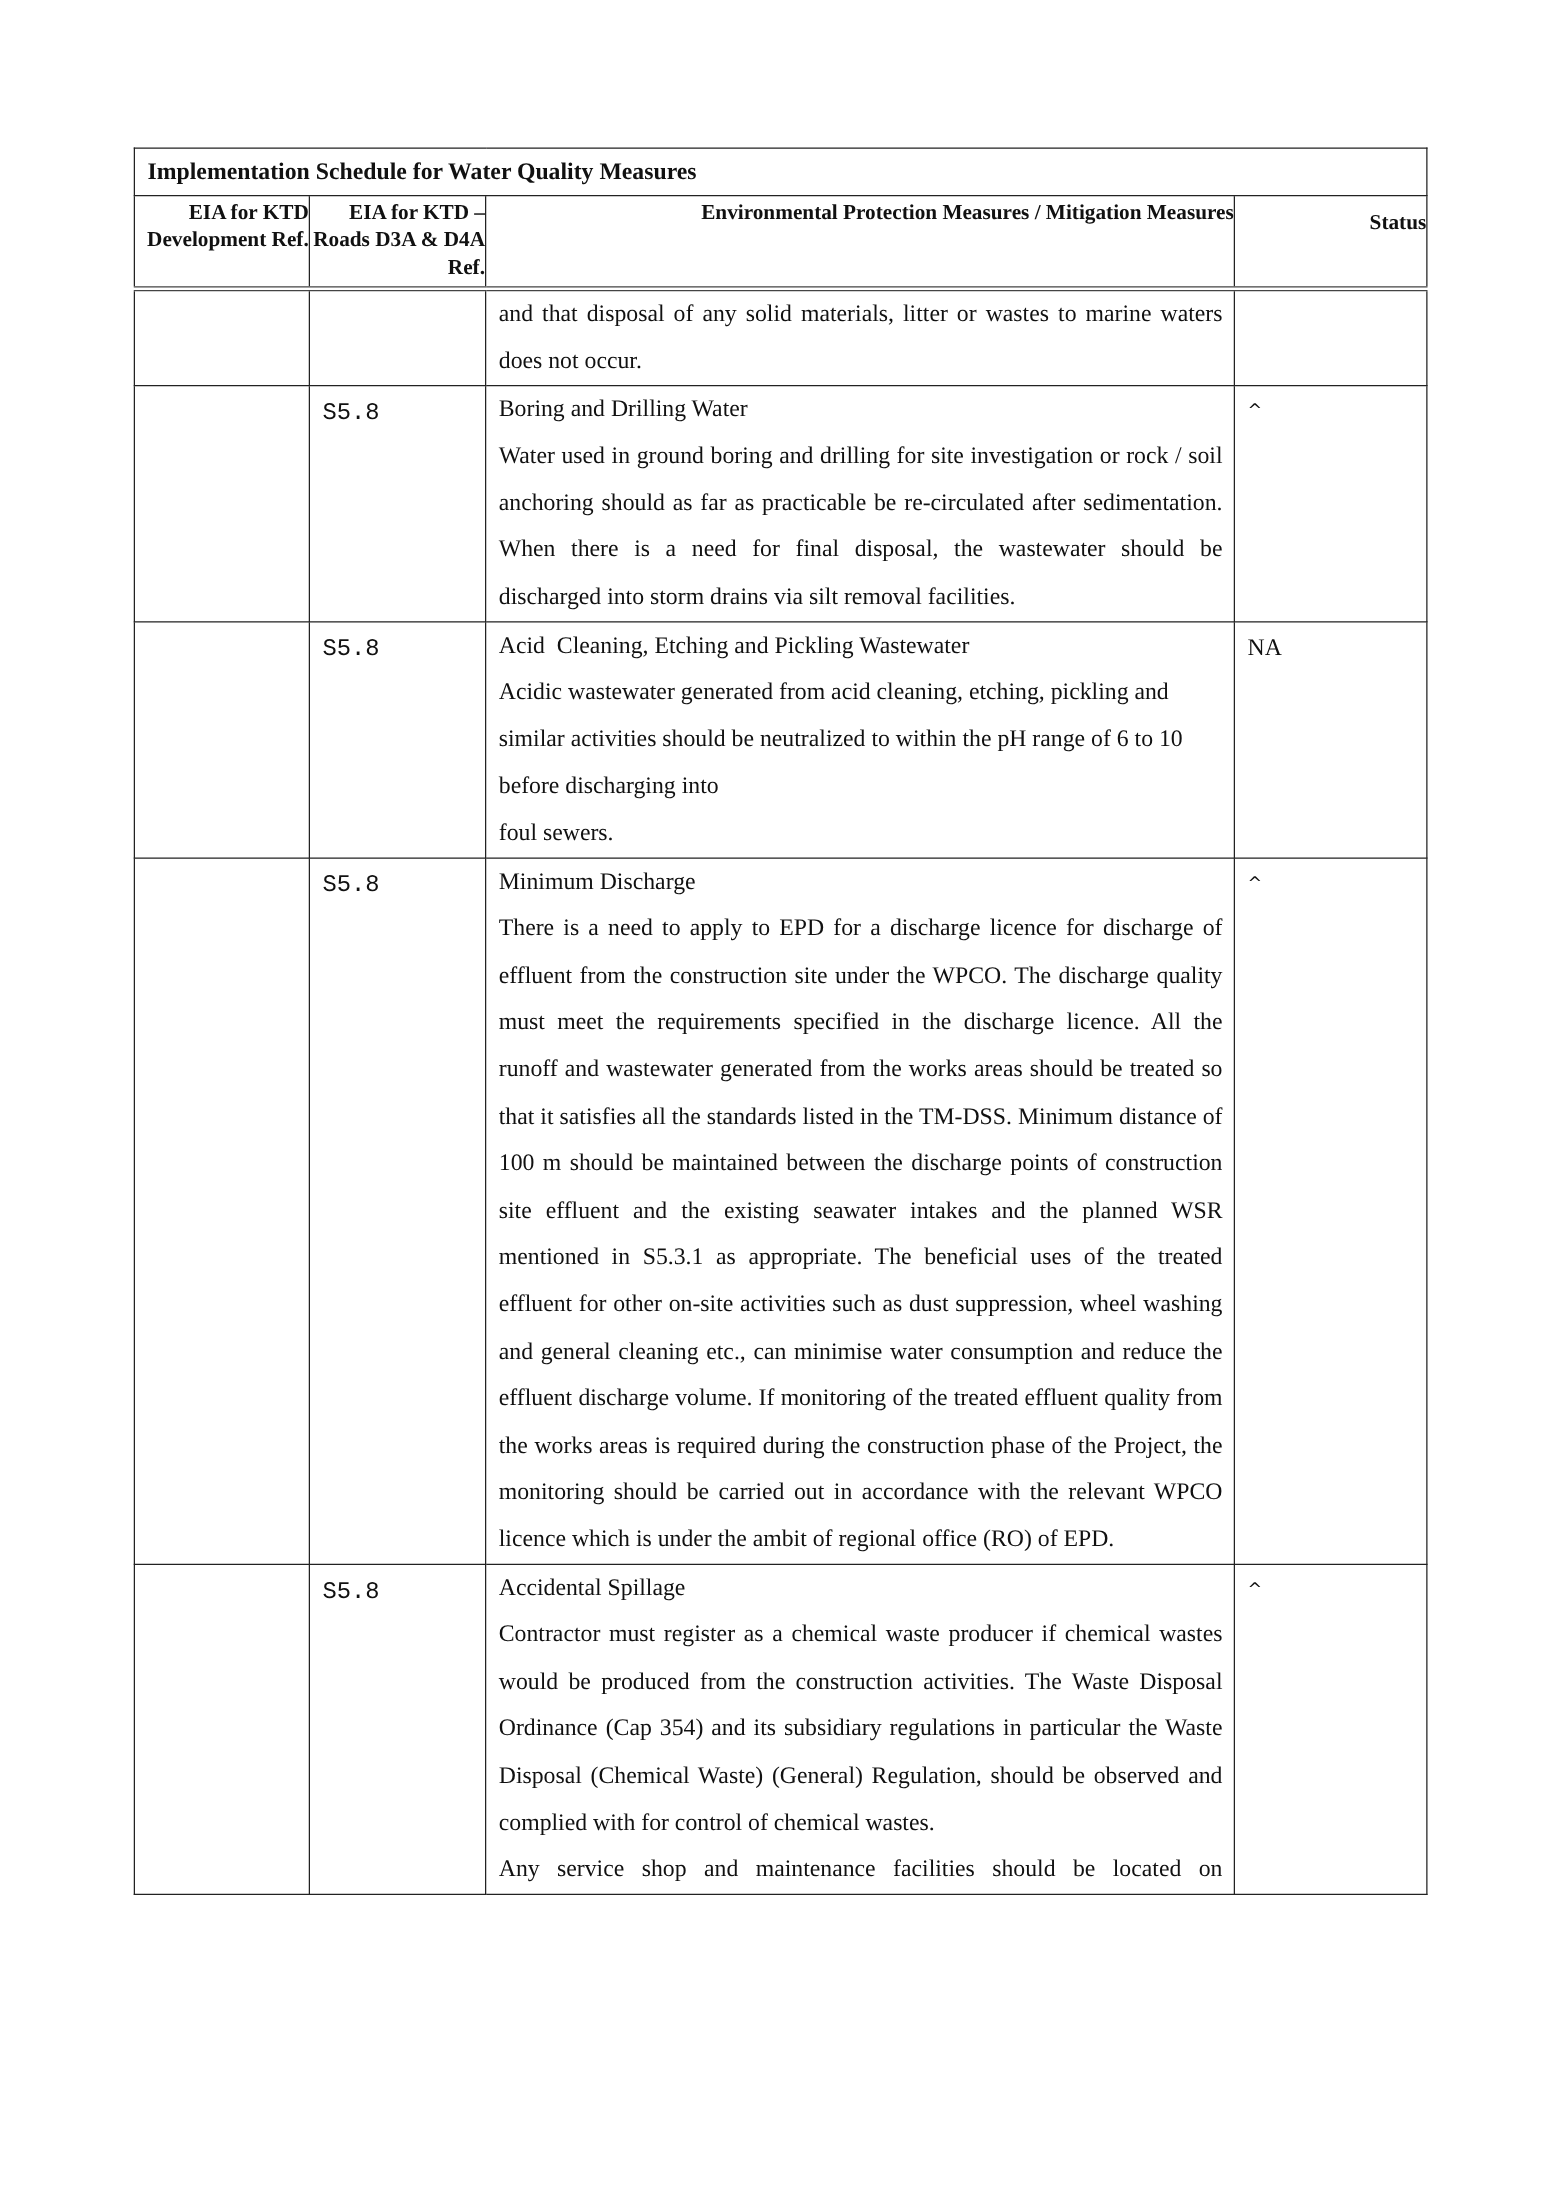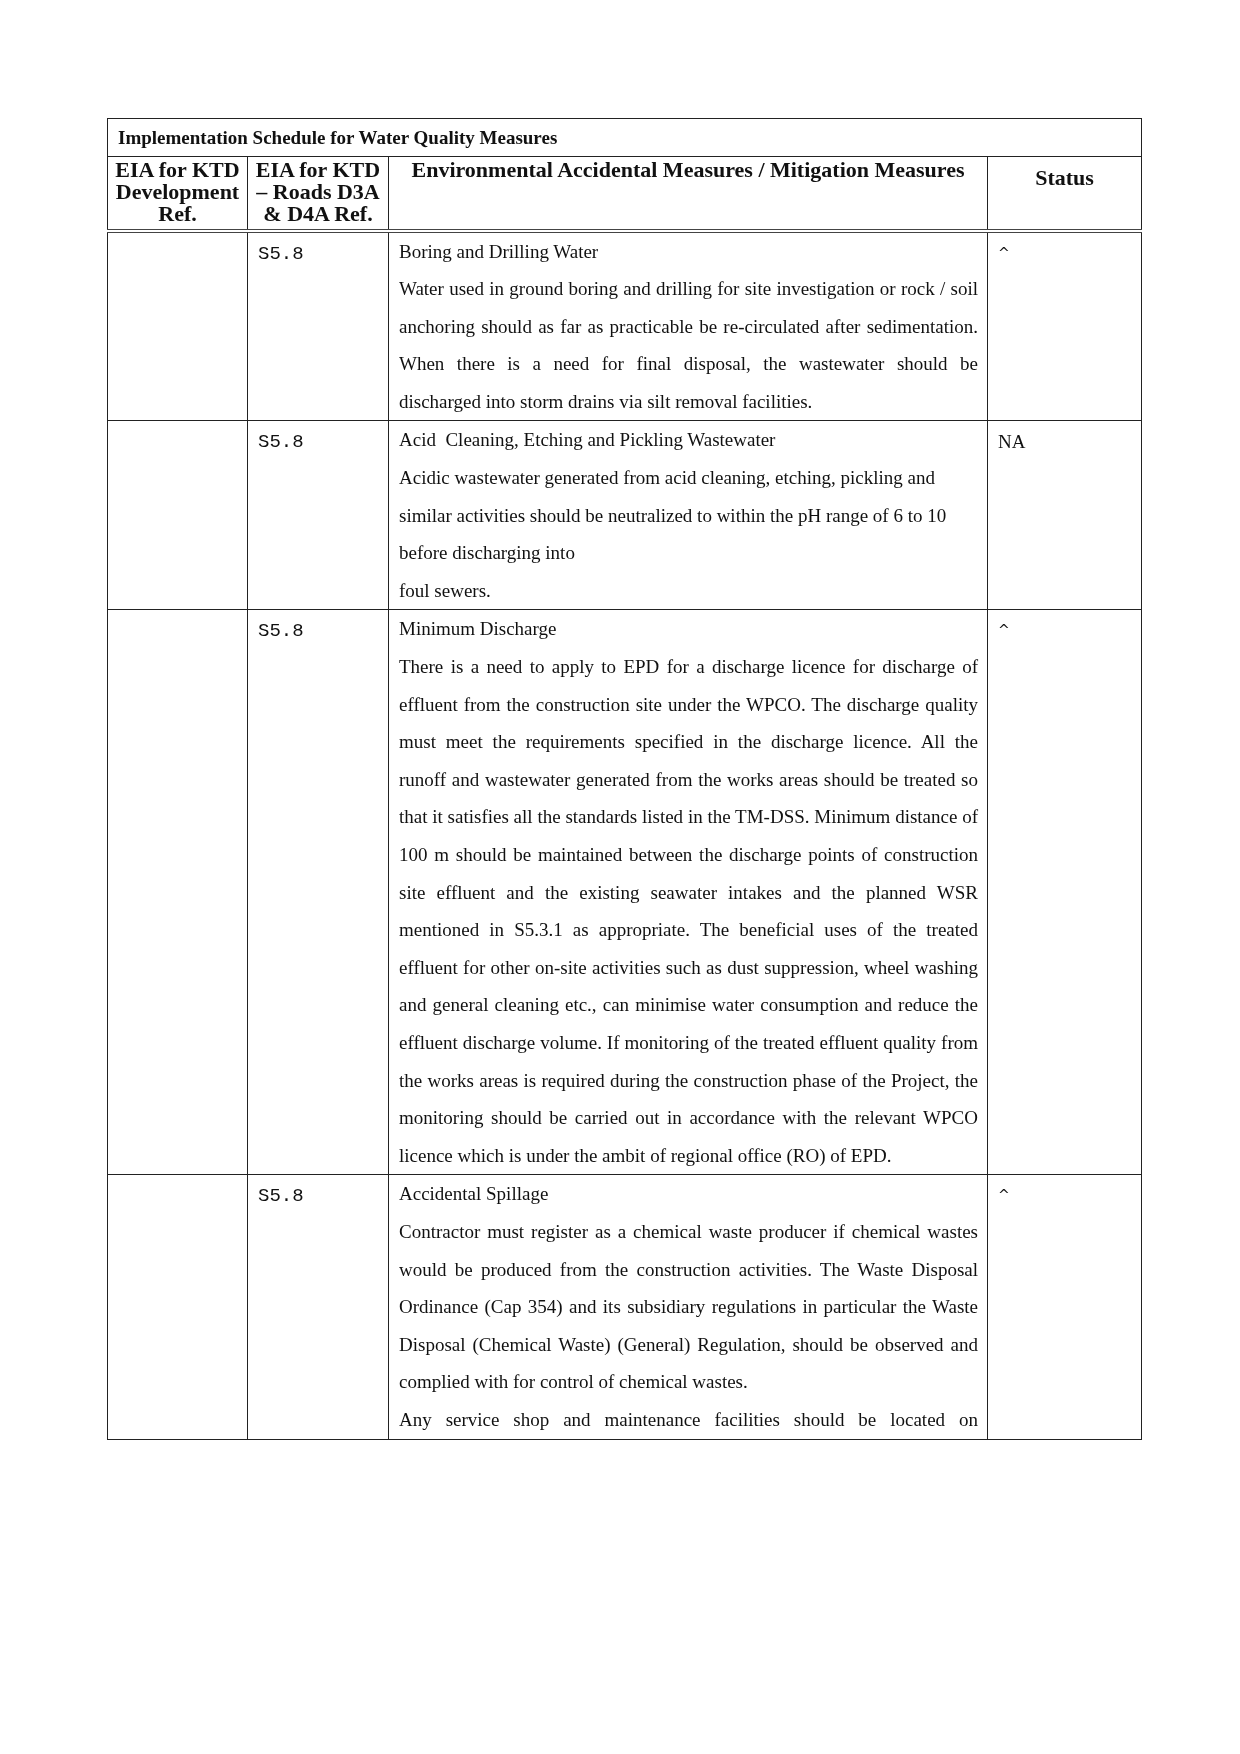--- a/index.html
+++ b/index.html
@@ -42,23 +42,23 @@
     .title-cell {
       height: 38px;
       font-weight: bold;
       font-size: 19px;
       padding: 8px 0 0 10px !important;
       text-align: left;
       box-sizing: border-box;
     }
     .hdr-cell {
       font-weight: bold;
-      font-size: 22px;
+      font-size: 17px;
       line-height: 22px;
-      text-align: center;
+      text-align: right;
       height: 74px;
       box-sizing: border-box;
       padding-top: 2px !important;
     }
     .hdr-cell.status-hdr {
       padding-top: 10px !important;
     }
     tr.hdr-row td {
       border-bottom: 4px double #444;
     }
@@ -109,24 +109,32 @@
         <col class="c3">
         <col class="c4">
     </colgroup>
     <tbody>
         <tr>
       <td colspan="4" class="title-cell">Implementation Schedule for Water Quality Measures</td>
     </tr>
     <tr class="hdr-row">
       <td class="hdr-cell">EIA for KTD Development Ref.</td>
       <td class="hdr-cell">EIA for KTD – Roads D3A &amp; D4A Ref.</td>
-      <td class="hdr-cell">Environmental Accidental Measures / Mitigation Measures</td>
+      <td class="hdr-cell">Environmental Protection Measures / Mitigation Measures</td>
       <td class="hdr-cell status-hdr">Status</td>
     </tr>
 
+    <tr>
+      <td class="ref-cell"></td>
+      <td class="ref-cell"></td>
+      <td class="measure-cell">
+        <p>and that disposal of any solid materials, litter or wastes to marine waters does not occur.</p>
+      </td>
+      <td class="status-cell"></td>
+    </tr>
 
     <tr>
       <td class="ref-cell"></td>
       <td class="ref-cell">S5.8</td>
       <td class="measure-cell">
         <span class="heading">Boring and Drilling Water</span>
         <p>Water used in ground boring and drilling for site investigation or rock / soil anchoring should as far as practicable be re-circulated after sedimentation. When there is a need for final disposal, the wastewater should be discharged into storm drains via silt removal facilities.</p>
       </td>
       <td class="status-cell caret">^</td>
     </tr>

